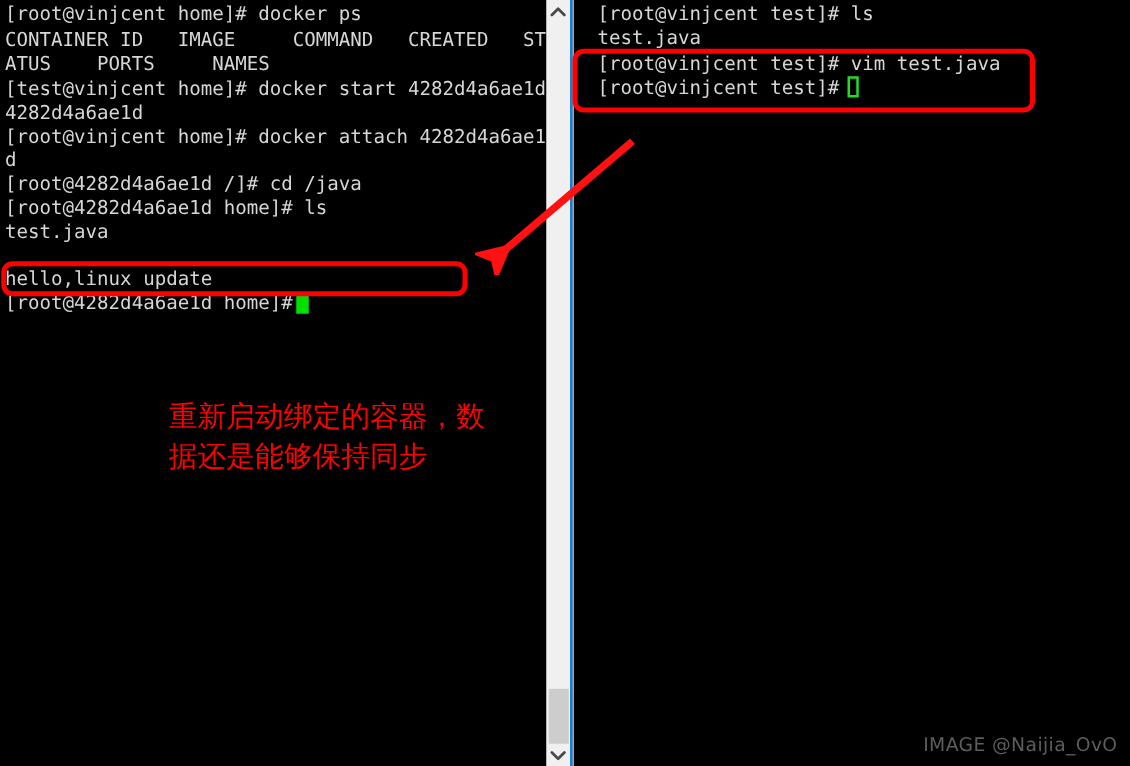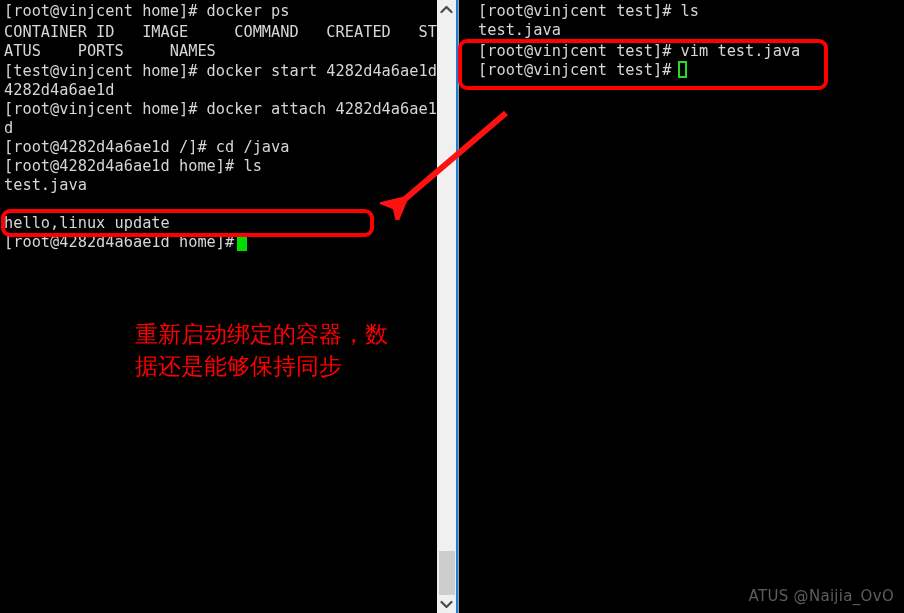--- a/index.html
+++ b/index.html
@@ -186,15 +186,15 @@
     <defs>
       <marker id="arrowhead" markerWidth="5" markerHeight="5" refX="2.6" refY="2.5" orient="auto">
         <path d="M5,0 L0,2.5 L5,5 L3.7,2.5 Z" fill="#ff1111"></path>
       </marker>
     </defs>
     <line x1="126" y1="8" x2="18" y2="100" stroke="#ff1111" stroke-width="6" marker-end="url(#arrowhead)"></line>
   </svg>
 
   <div class="cn-note" id="cn-note"><span>重新启动绑定的容器，数</span><br><span>据还是能够保持同步</span></div>
 
-  <div id="watermark">ATUS @Naijia_OvO</div>
+  <div id="watermark">IMAGE @Naijia_OvO</div>
 
 </div>
 
 </body></html>

